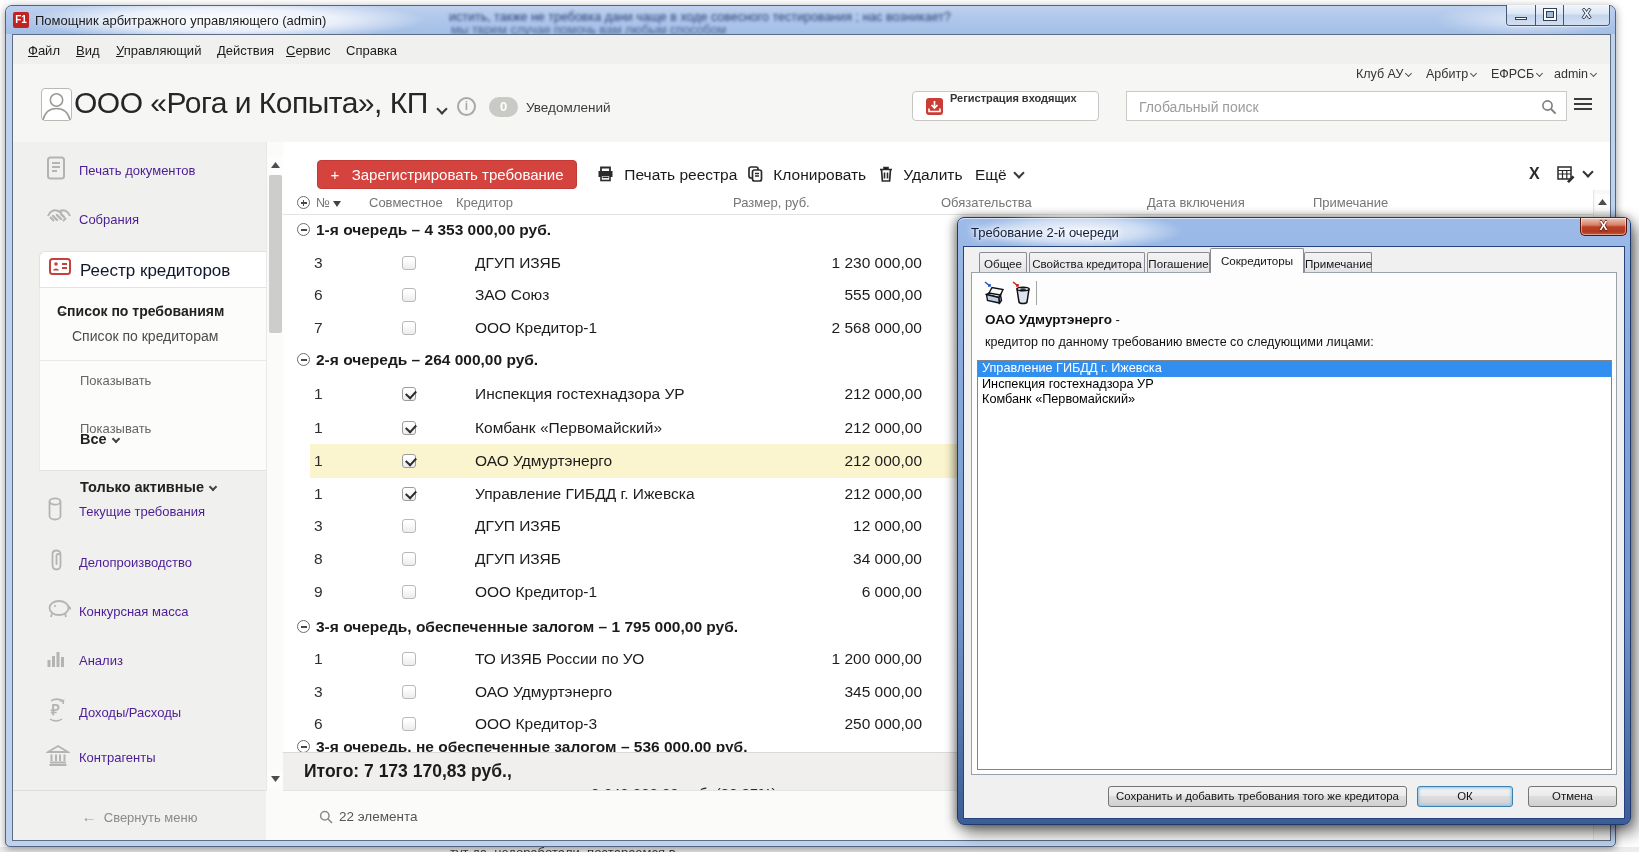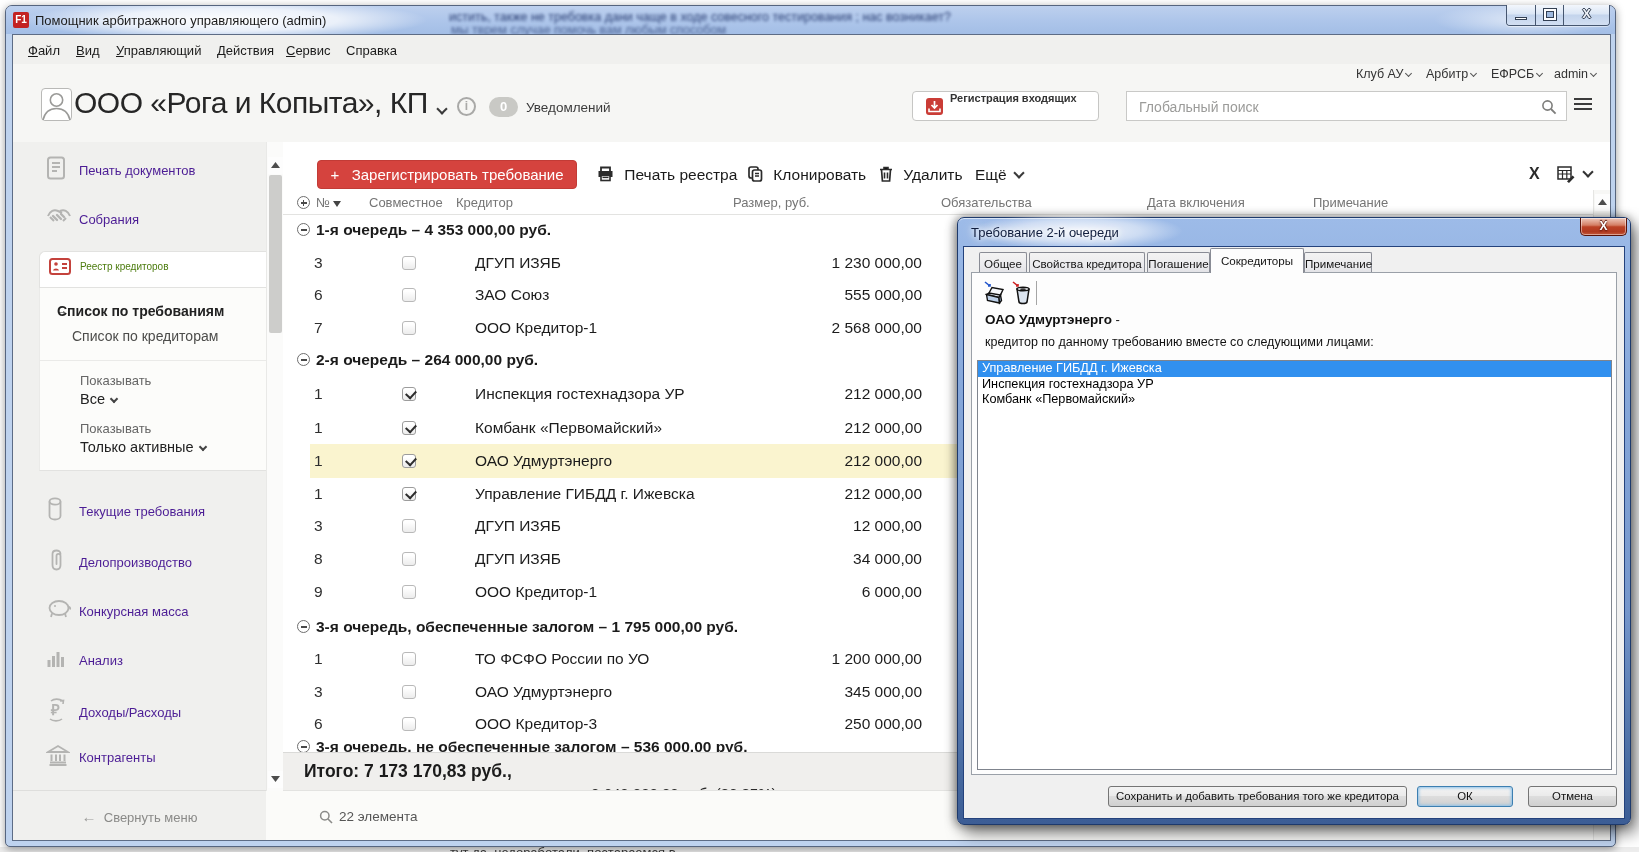--- a/index.html
+++ b/index.html
@@ -76,29 +76,29 @@
   .toplink { position:absolute; top:3px; font-size:12.5px; color:#333; }
   .toplink .chev { width:5px; height:5px; border-width:1.5px; border-color:#555; margin-left:3px; vertical-align:2px; }
 
   
   #sidebar { position:absolute; left:0; top:107px; width:253px; height:698px; background:#f0f0ee; }
   .sitem { position:absolute; left:0; width:100%; height:34px; }
   .sitem .ico { position:absolute; left:33px; top:50%; transform:translateY(-50%); }
   .sitem .lbl { position:absolute; left:66px; top:50%; transform:translateY(-50%); font-size:13px; color:#4c1d95; }
   #selbox { position:absolute; left:26px; top:109px; width:227px; height:37px; background:#fff;
     border:1px solid #e2e2e0; border-right:none; border-radius:6px 0 0 0; }
-  #selbox .lbl { position:absolute; left:40px; top:9px; font-size:10px; color:#4d7c0f; }
+  #selbox .lbl { position:absolute; left:40px; top:9px; font-size:17px; color:#0f172a; }
   #subpanel { position:absolute; left:26px; top:146px; width:227px; height:183px; background:#fcfcfa;
     border-bottom:1px solid #e2e2e0; border-left:1px solid #eaeae8; }
   .sub1 { position:absolute; left:17px; top:15px; font-size:14px; font-weight:bold; color:#222; }
   .subarrow { position:absolute; left:16px; top:16px; font-size:11.5px; color:#222; }
   .sub2 { position:absolute; left:32px; top:40px; font-size:14px; color:#4c4c4a; }
   .subdiv { position:absolute; left:0; top:72px; width:227px; height:1px; background:#eaeae8; }
   .shlab { position:absolute; left:40px; font-size:13px; color:#666; }
-  .shval { position:absolute; left:40px; font-size:14.5px; font-weight:normal; color:#222; }
+  .shval { position:absolute; left:40px; font-size:14.5px; font-weight:bold; color:#222;margin-top:40px; }
   .shval .chev { width:6px; height:6px; border-width:2px; border-color:#444; margin-left:6px; vertical-align:2px; }
   #menufoot { position:absolute; left:0; top:755px; width:253px; height:50px; background:#f0f0ee; border-top:1px solid #dededc; }
   #menufoot .in { position:absolute; left:0; top:17px; width:100%; text-align:center; font-size:13px; color:#8a8a88; }
 
   
   #lsb { position:absolute; left:253px; top:107px; width:17px; height:649px; background:#fbfbfa; border-left:1px solid #e9e9e7; }
   .sbtn { position:absolute; left:1px; width:15px; height:17px; background:#fdfdfd; text-align:center; }
   .sbtn svg { display:block; margin:5px auto 0; }
   #lsb .thumb { position:absolute; left:2px; top:33px; width:13px; height:158px; background:#cdcdcb; border-radius:2px; }
   #lsbspacer { position:absolute; left:253px; top:756px; width:17px; height:49px; background:#fbfbf9; }
@@ -463,21 +463,21 @@
             <span class="cred">ООО Кредитор-1</span>
             <span class="amt">6 000,00</span>
           </div>
       <div class="grp" style="top:471px">
             <div class="gcirc minus"></div>
             <span>3-я очередь, обеспеченные залогом – 1 795 000,00 руб.</span>
           </div>
       <div class="row" style="top:501px">
             <span class="num">1</span>
             <span class="cb"></span>
-            <span class="cred">ТО ФСФО России по УО</span>
+            <span class="cred">ТО ИЗЯБ России по УО</span>
             <span class="amt">1 200 000,00</span>
           </div>
       <div class="row" style="top:534px">
             <span class="num">3</span>
             <span class="cb"></span>
             <span class="cred">ОАО Удмуртэнерго</span>
             <span class="amt">345 000,00</span>
           </div>
       <div class="row" style="top:566px">
             <span class="num">6</span>

